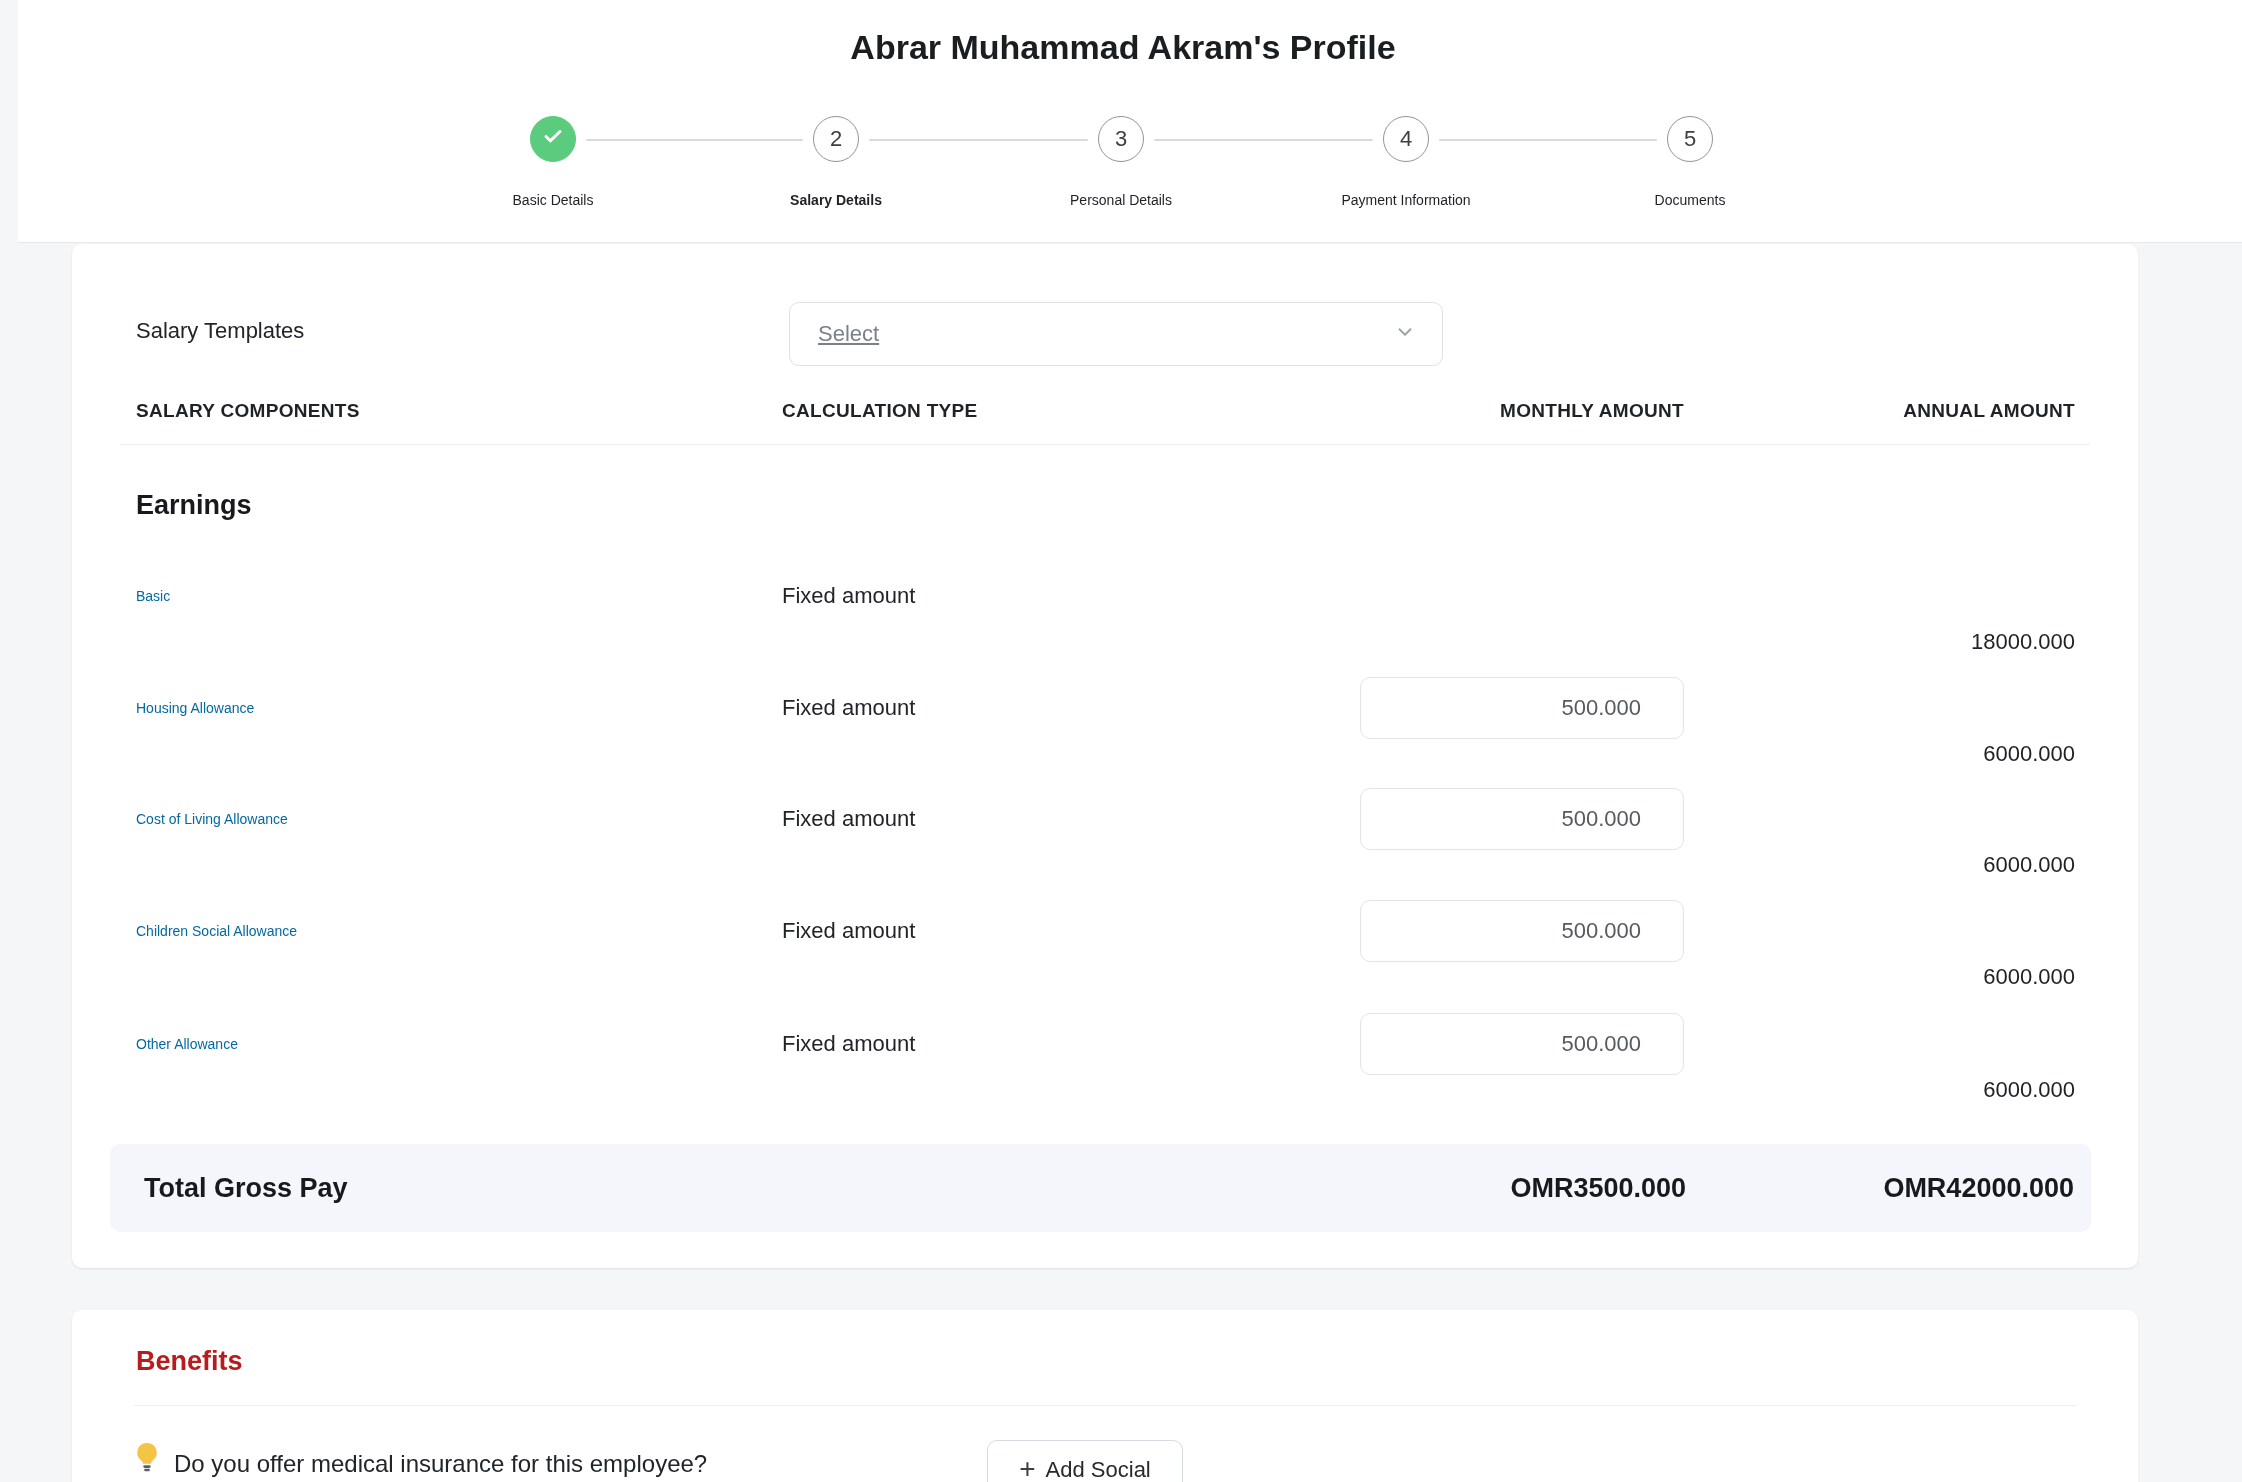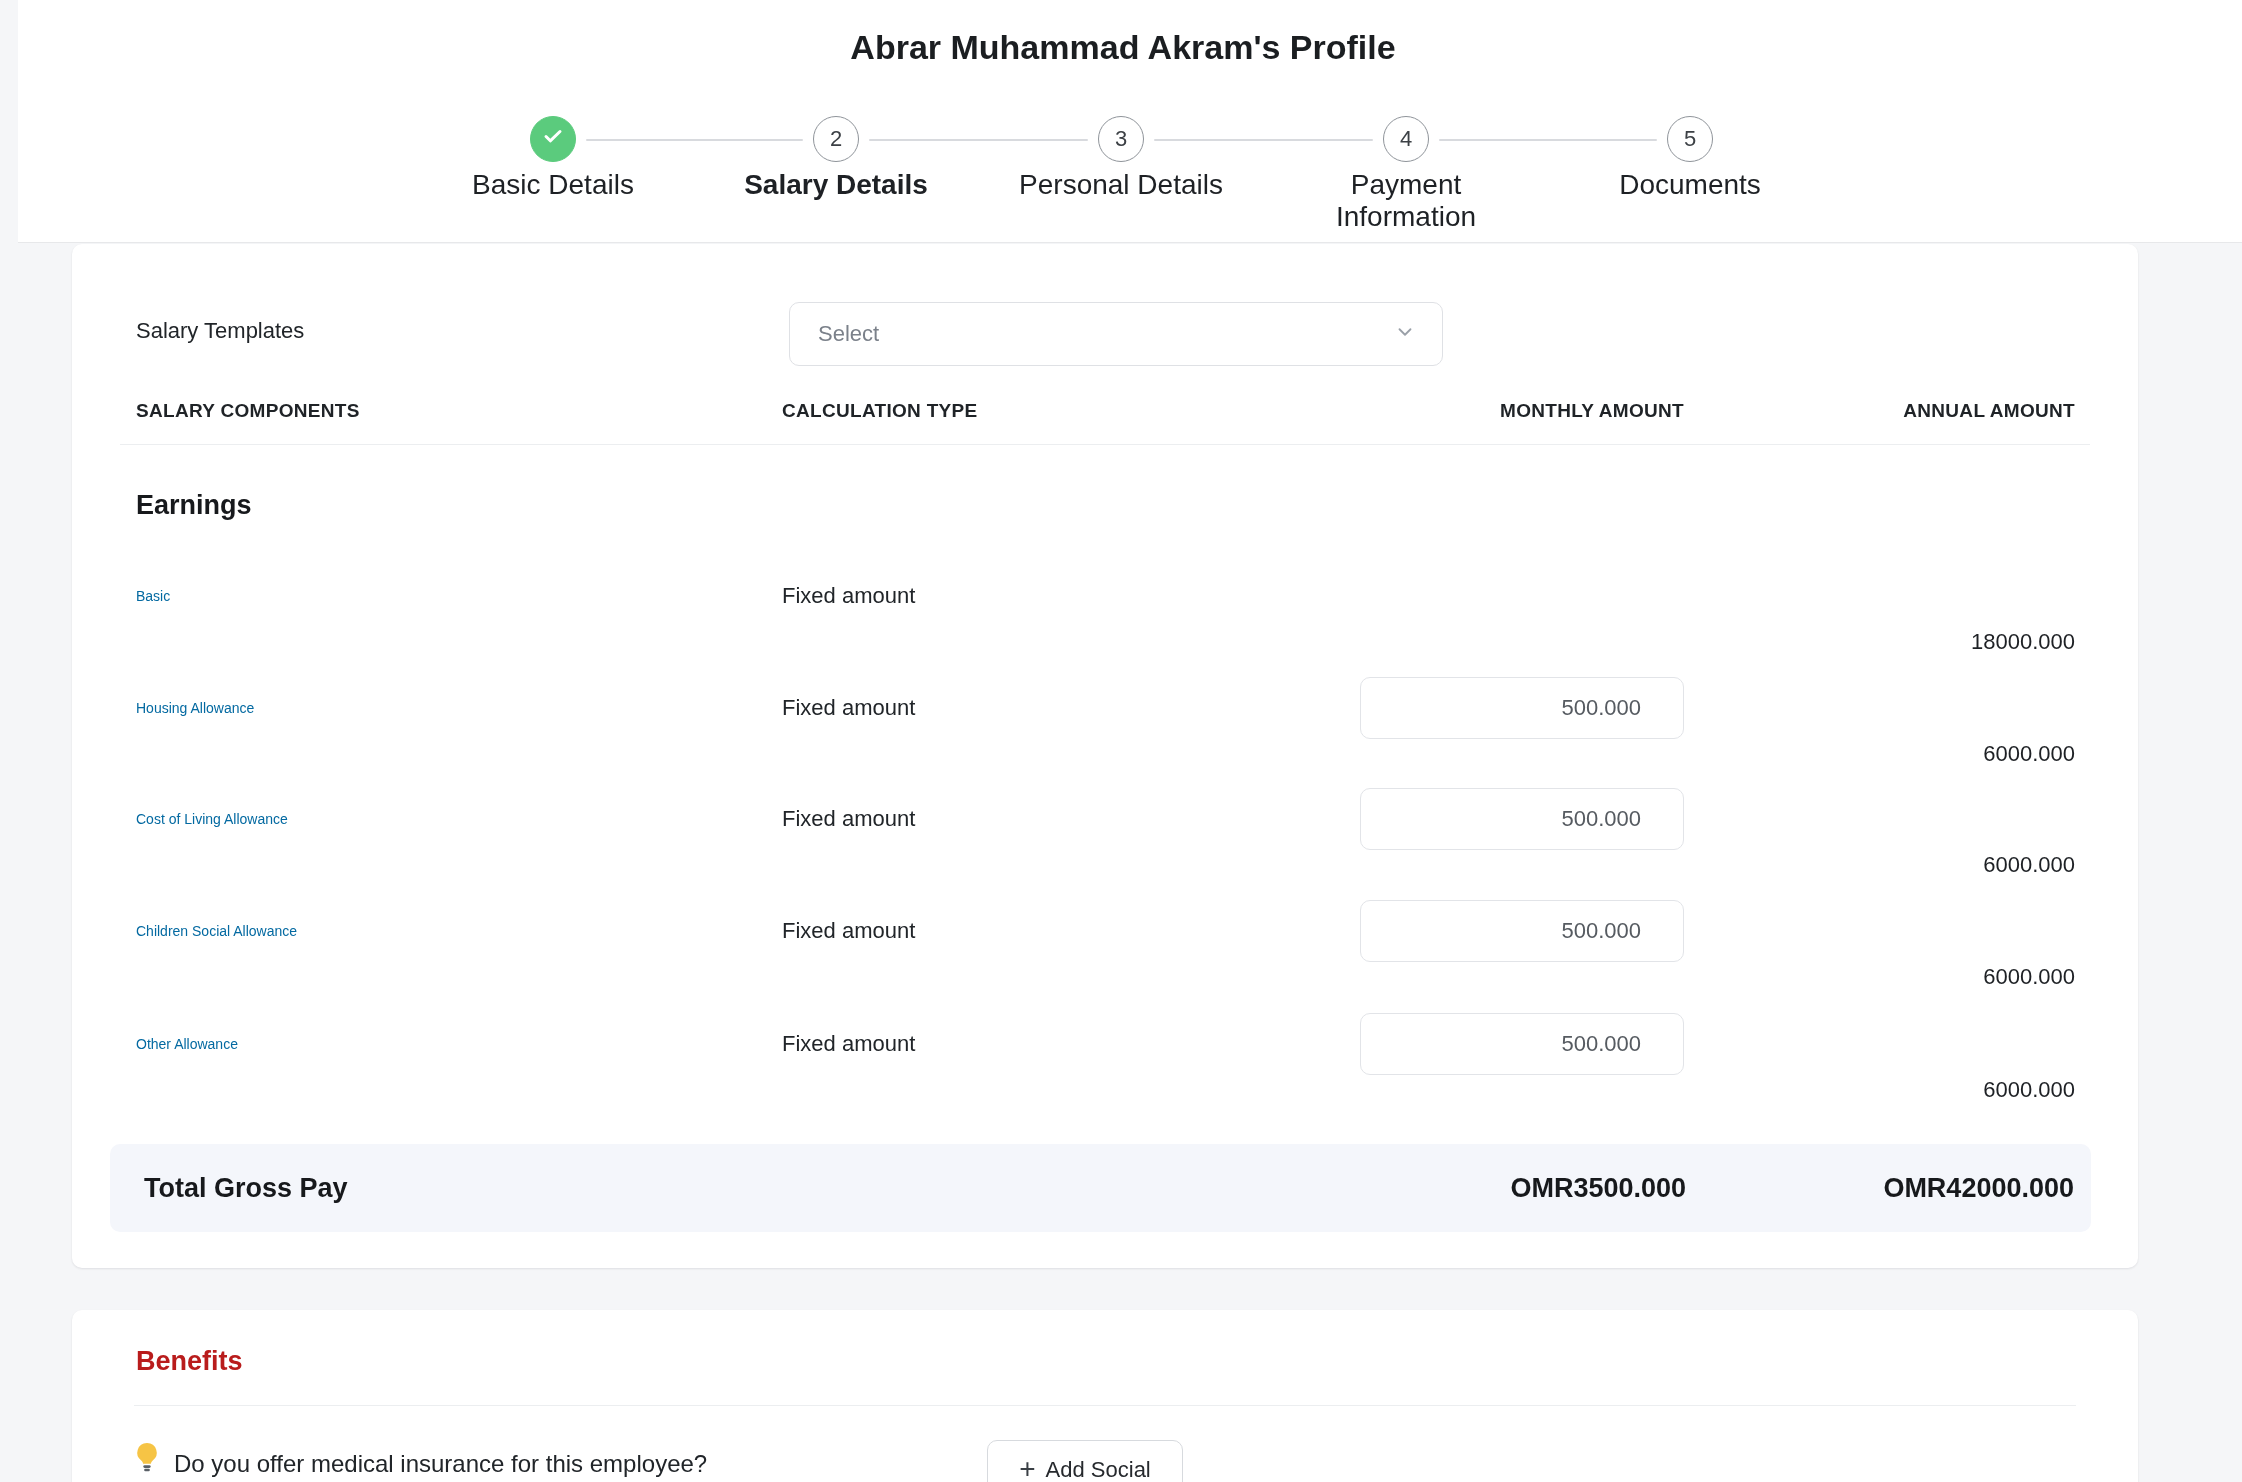--- a/index.html
+++ b/index.html
@@ -24,21 +24,21 @@
   .step {
     position:absolute; top:116px; width:240px; text-align:center;
   }
   .step-circle {
     width:46px; height:46px; border-radius:50%;
     margin:0 auto; display:flex; align-items:center; justify-content:center;
     background:#fff; border:1.5px solid #8f949a;
     font-size:22px; color:#3c4045; font-weight:500;
   }
   .step.completed .step-circle { background:#5bcb7d; border-color:#5bcb7d; }
-  .step-label { margin-top:7px; font-size:28px; color:#1e2125; font-weight:400; }
+  .step-label { margin-top:30px; font-size:14px; color:#1e2125; font-weight:400; }
   .step.active .step-label { font-weight:700; }
   .connector {
     position:absolute; top:139px; height:2px; background:#d8dade; border-radius:1px;
   }
 
   
   .card {
     position:absolute; left:72px; width:2066px; background:#fff;
     border-radius:10px;
     box-shadow:0 1px 2px rgba(16,24,40,.05), 0 1px 3px rgba(16,24,40,.05);
@@ -47,21 +47,21 @@
   .card2 { top:1310px; height:240px; }
 
   .field-label {
     position:absolute; left:64px; top:74px; font-size:22px; color:#212529;
   }
   .select {
     position:absolute; left:717px; top:58px; width:654px; height:64px;
     background:#fff; border:1px solid #dfe1e5; border-radius:10px;
     display:flex; align-items:center; padding:0 26px 0 28px; cursor:pointer;
   }
-  .select-placeholder { font-size:22px; color:#7b818a; flex:1; }
+  .select-placeholder { font-size:22px; color:#7b818a; flex:1;text-decoration:underline; }
 
   .th { position:absolute; top:156px; font-size:19px; font-weight:700; color:#1f2327; letter-spacing:.3px; }
   .th-components { left:64px; }
   .th-calc { left:710px; }
   .th-monthly { right:454px; }
   .th-annual { right:63px;margin-left:12px; }
   .thead-divider { position:absolute; left:48px; right:48px; top:200px; height:1px; background:#eceef0; }
 
   .section-title { position:absolute; left:64px; top:246px; font-size:27px; font-weight:700; color:#17191c; }
 

